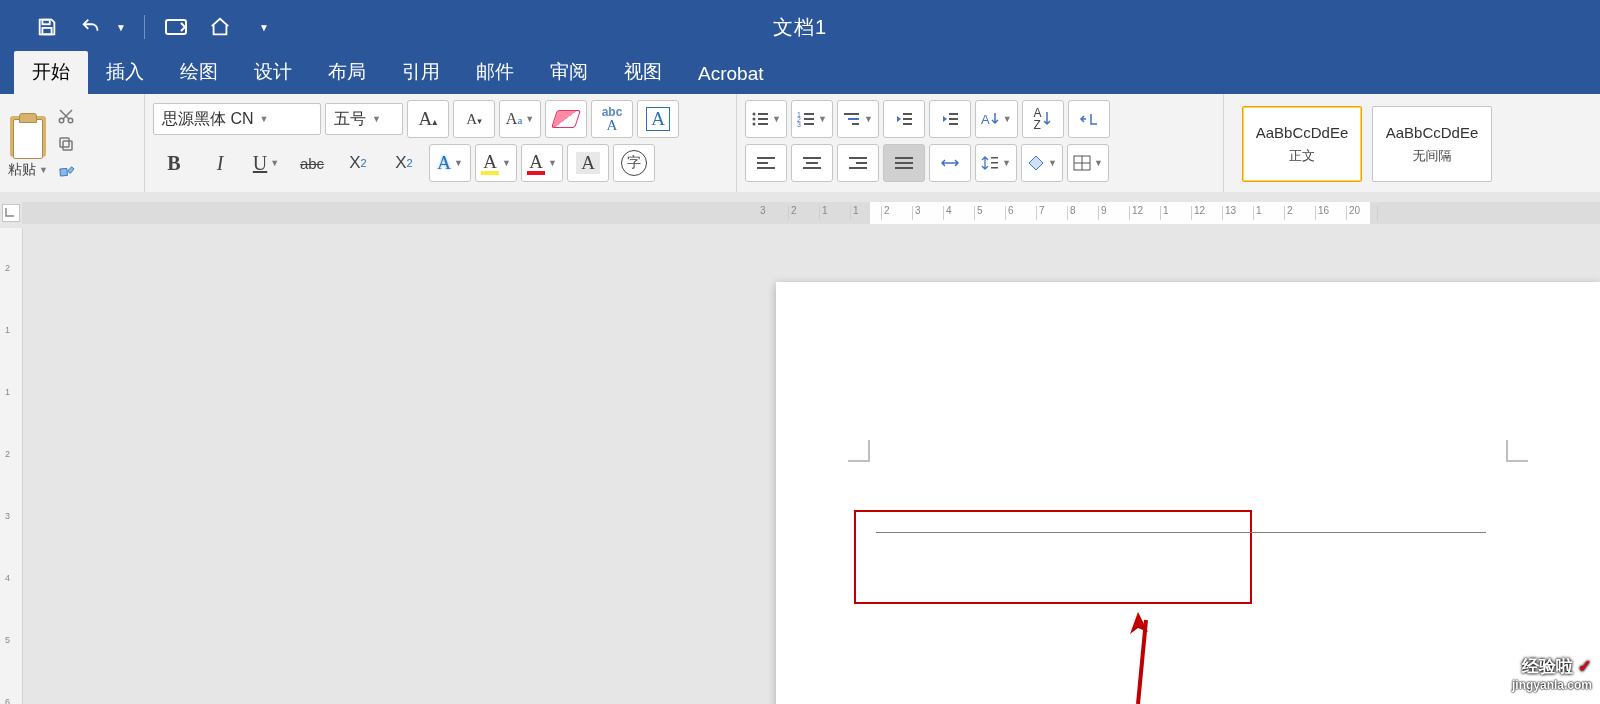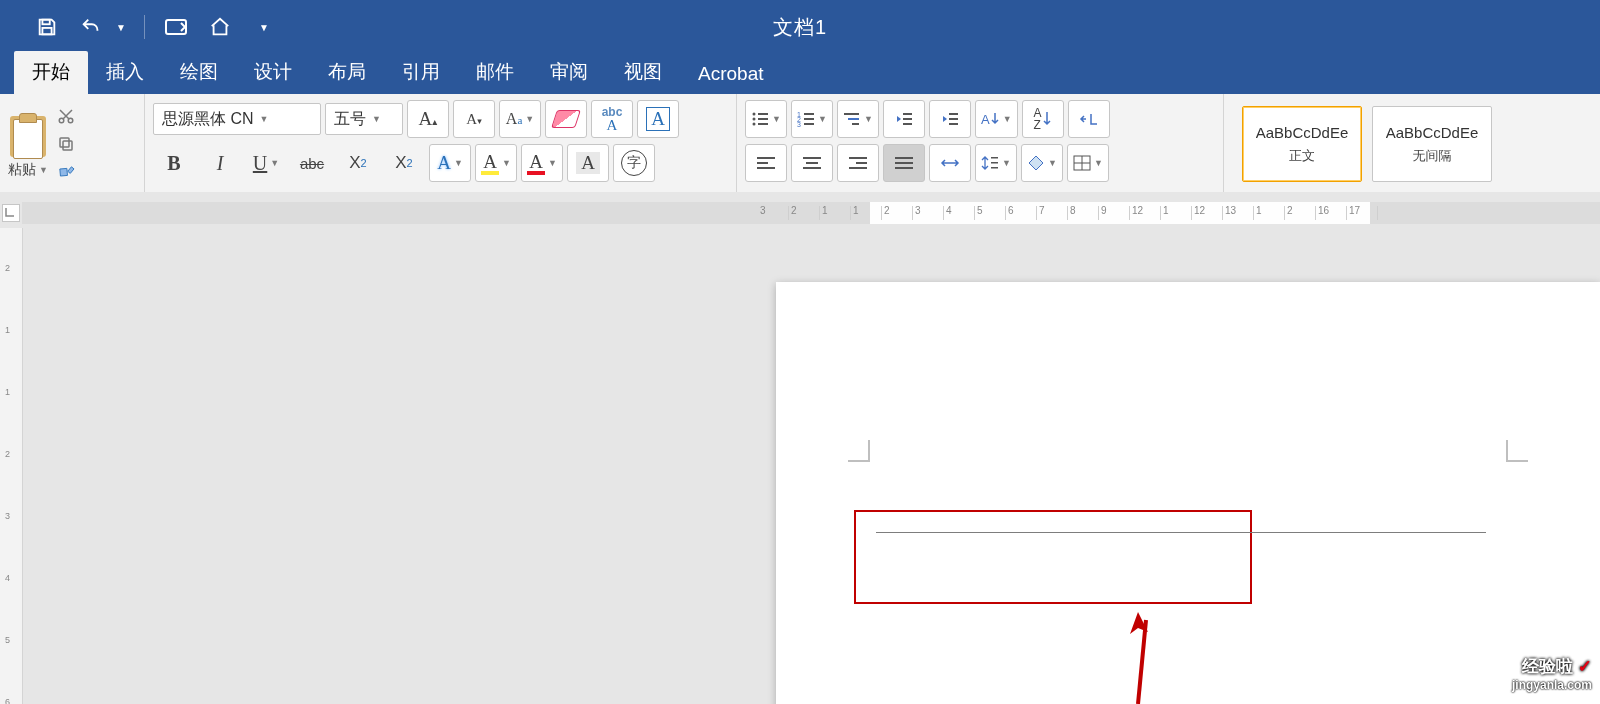--- a/index.html
+++ b/index.html
@@ -447,21 +447,21 @@
         <div class="seg">
           <span class="num">1</span>
         </div>
         <div class="seg">
           <span class="num">2</span>
         </div>
         <div class="seg">
           <span class="num">16</span>
         </div>
         <div class="seg">
-          <span class="num">17</span>
+          <span class="num">20</span>
         </div>
       </div>
   </div>
 
   <div class="vruler" id="vruler">
       <span class="num" style="top: 40px;">2</span>
       <span class="num" style="top: 102px;">1</span>
       <span class="num" style="top: 164px;">1</span>
       <span class="num" style="top: 226px;">2</span>
       <span class="num" style="top: 288px;">3</span>

